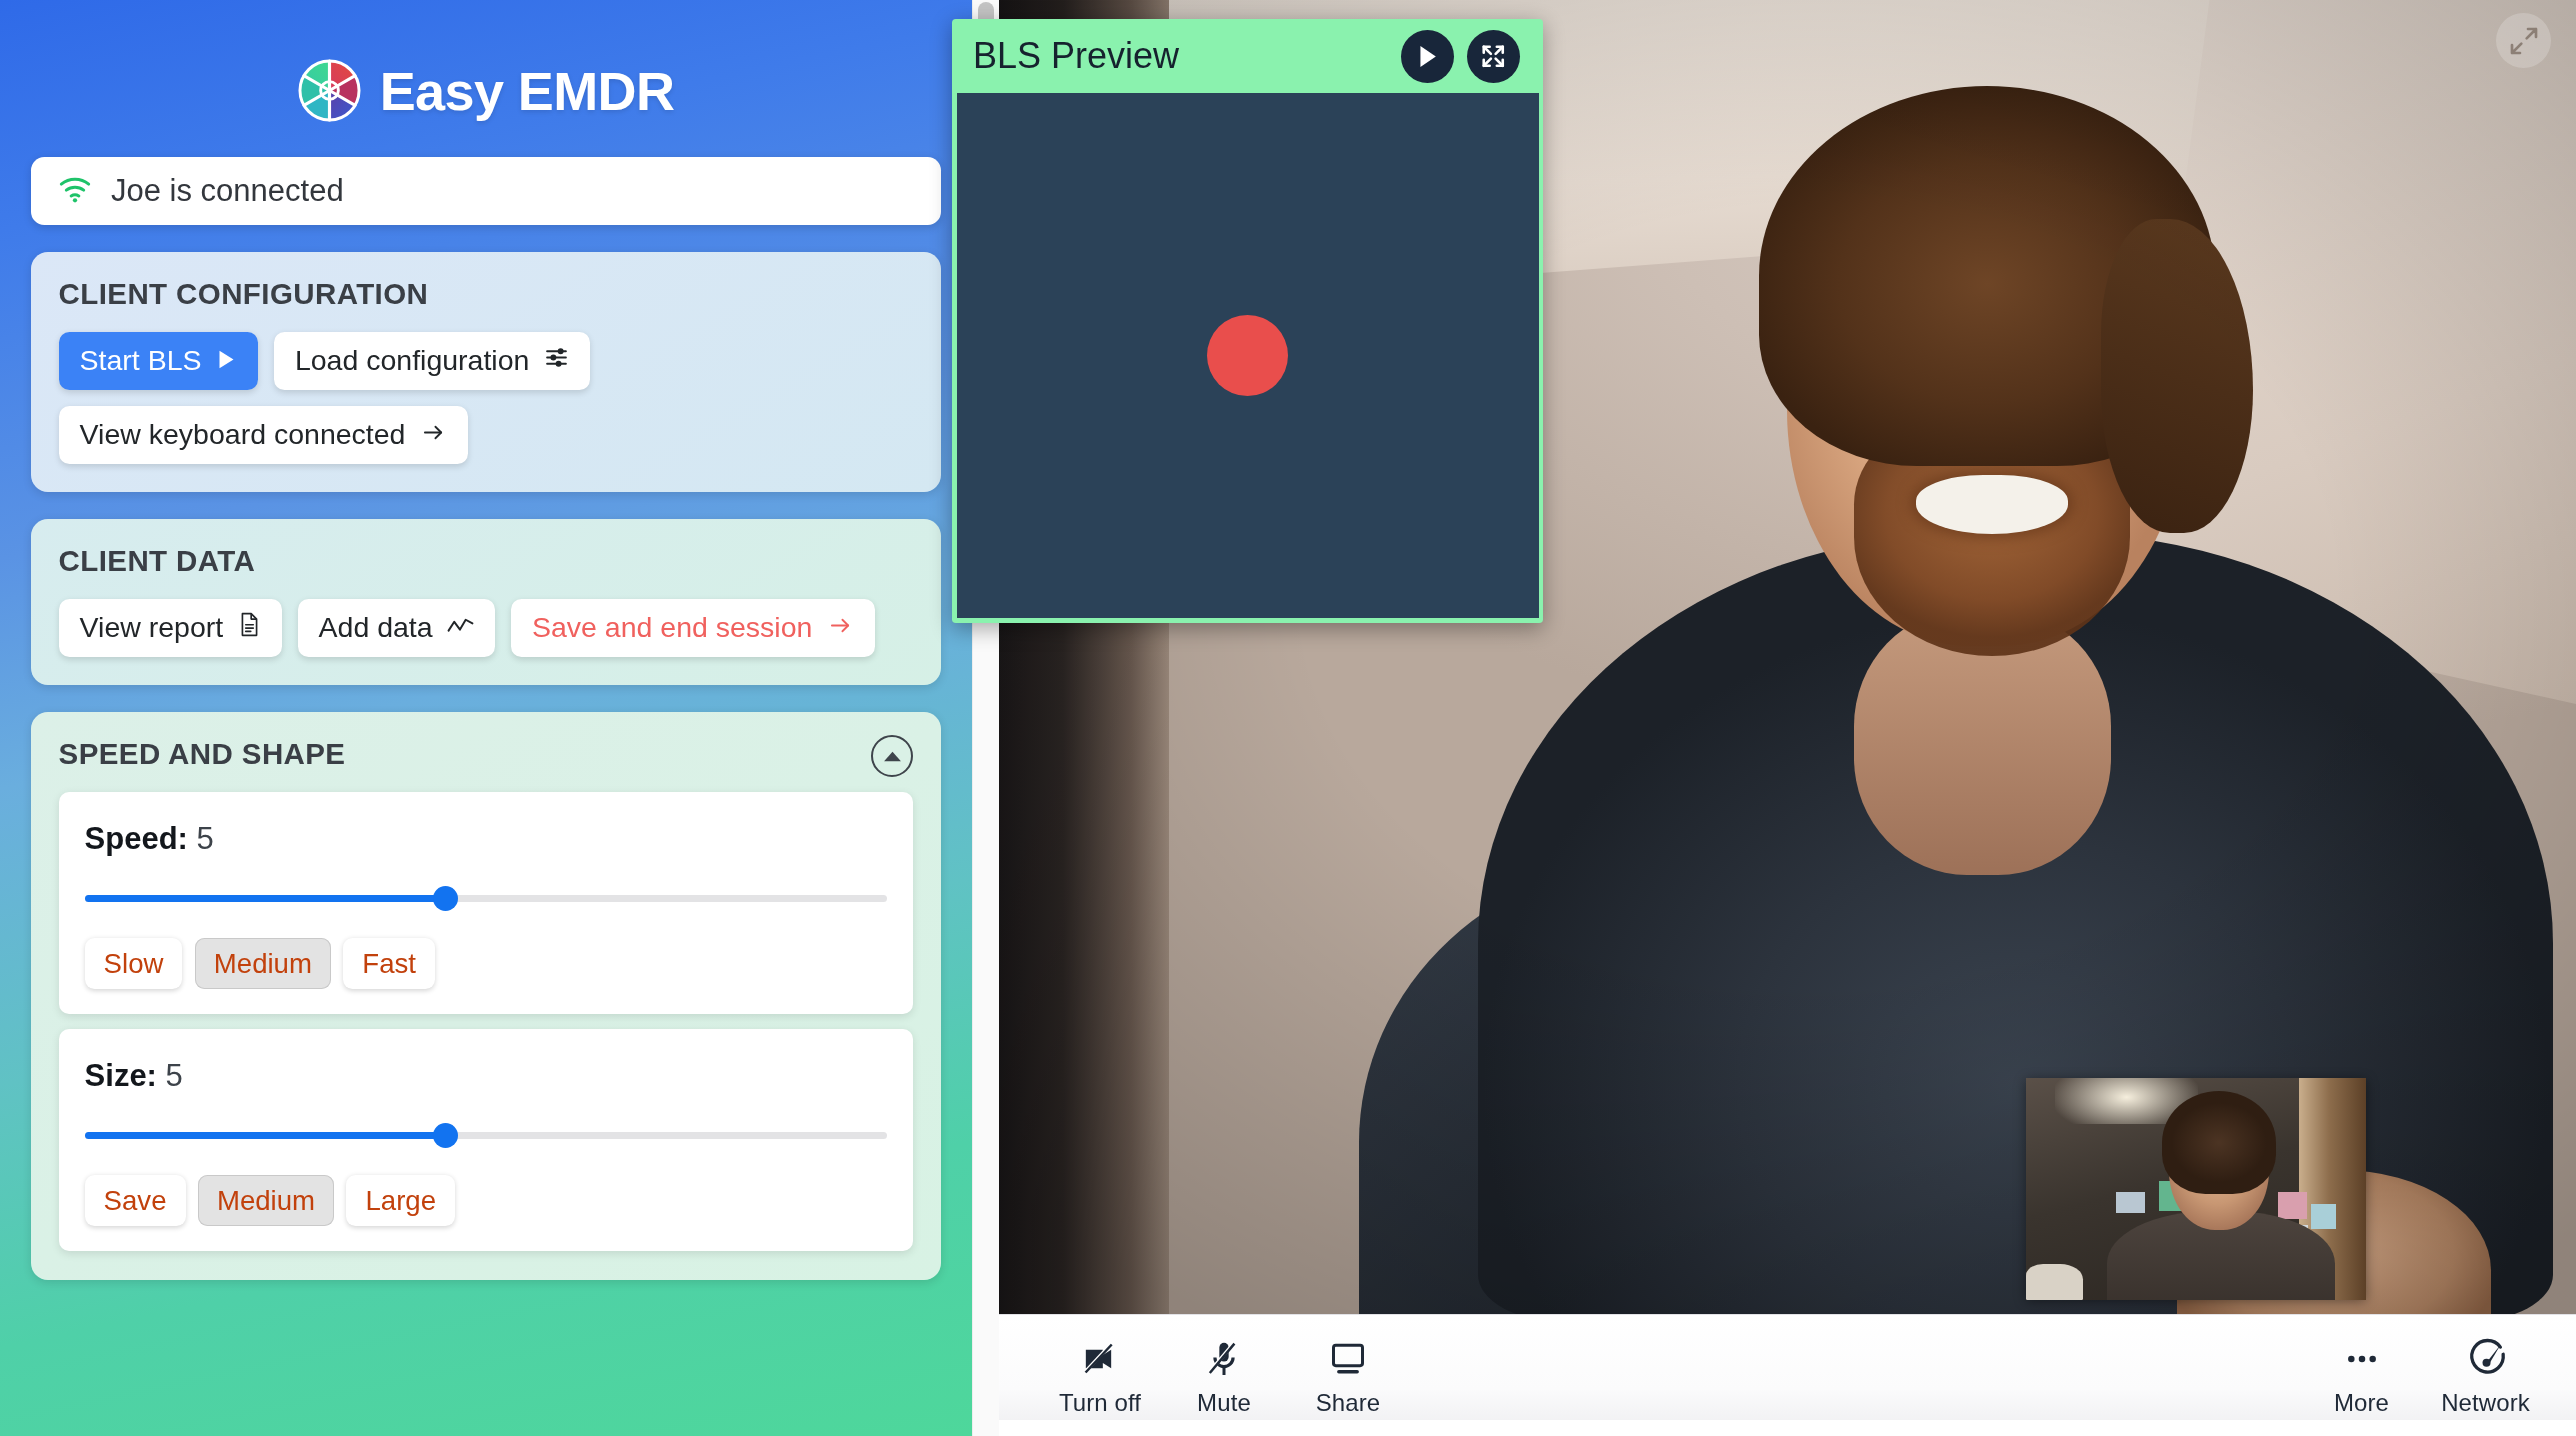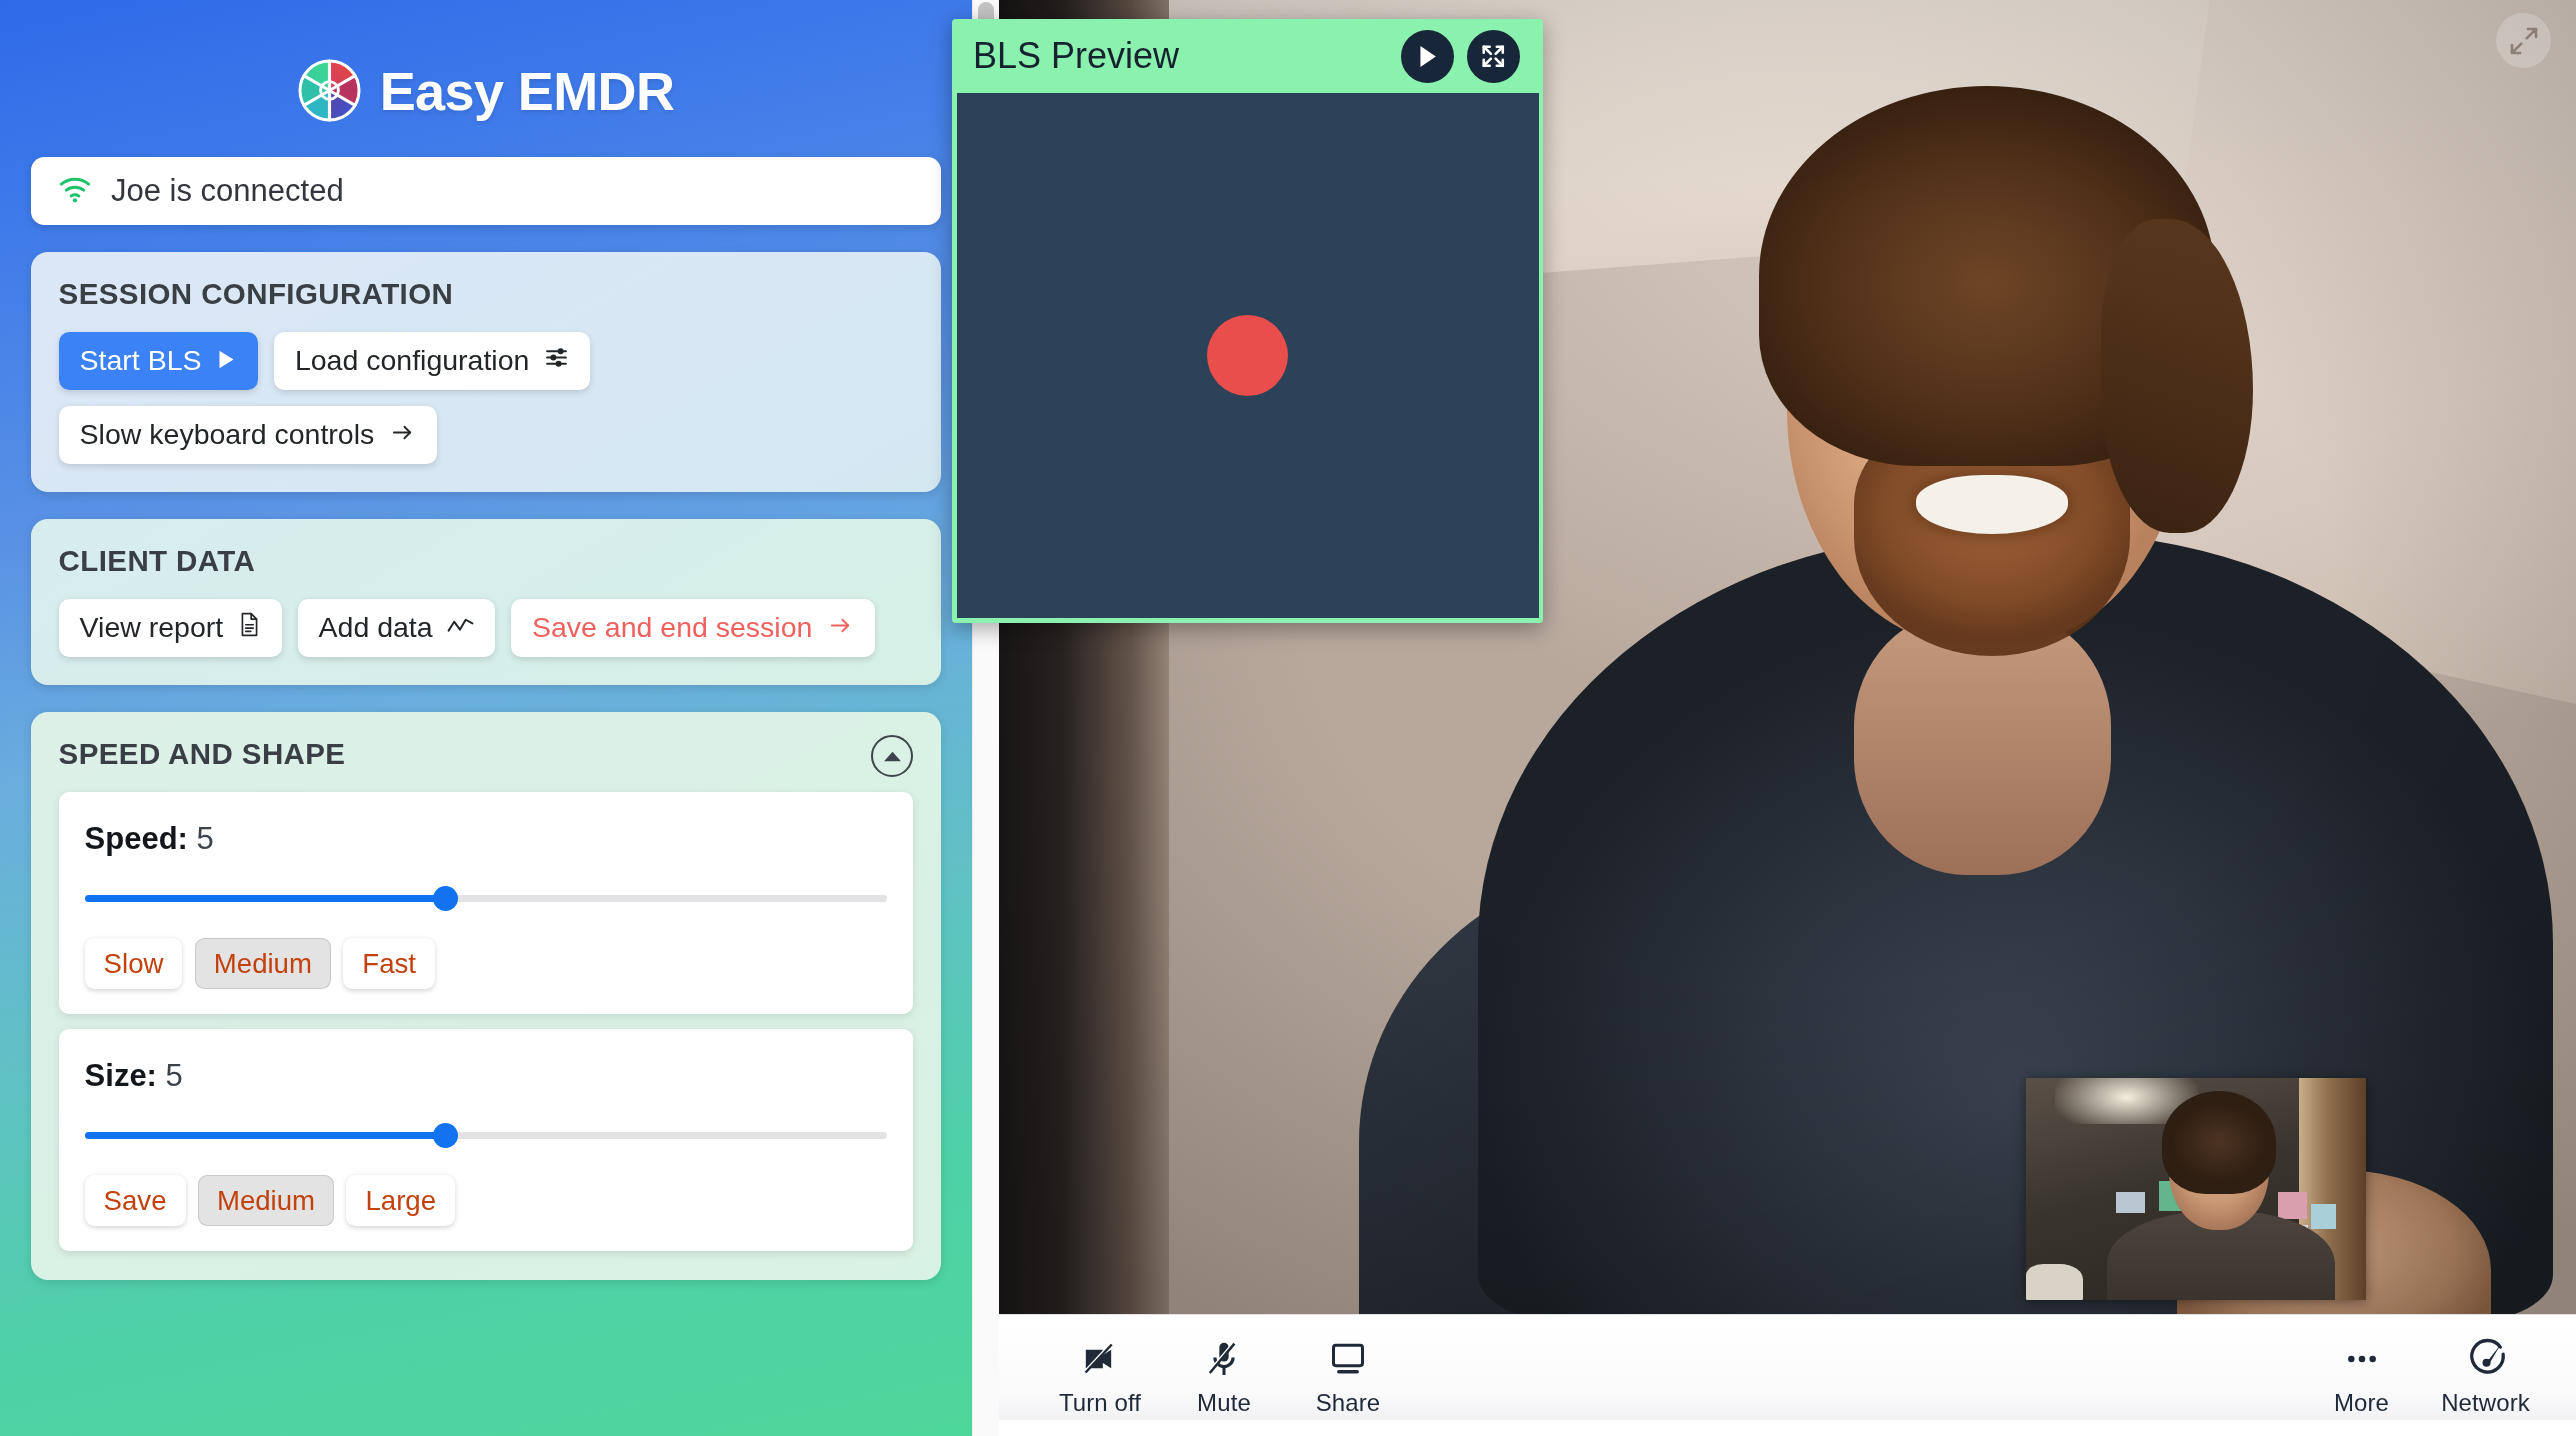--- a/index.html
+++ b/index.html
@@ -430,21 +430,21 @@
         <path d="M2.4 6.4a15 15 0 0 1 19.2 0"></path>
         <path d="M5.9 10.6a10 10 0 0 1 12.2 0"></path>
         <path d="M9.3 14.7a5 5 0 0 1 5.4 0"></path>
         <circle cx="12" cy="17.8" r="1.5" fill="#1fc36a" stroke="none"></circle>
       </svg>
     </span>
     <span class="status-text">Joe is connected</span>
   </div>
 
   <div class="card card-1">
-    <div class="card-title">SESSION CONFIGURATION</div>
+    <div class="card-title">CLIENT CONFIGURATION</div>
     <div class="btn-row">
       <button class="btn btn-primary">
         <span>Start BLS</span>
         <span>
           <svg width="21" height="21" viewBox="0 0 12 12" fill="#ffffff">
                 <path d="M2 1 L10 6 L2 11 Z"></path>
               </svg>
         </span>
       </button>
       <button class="btn">
@@ -454,21 +454,21 @@
             <line x1="3" y1="6" x2="21" y2="6"></line>
                 <circle cx="16" cy="6" r="1.9" fill="#222629"></circle>
             <line x1="3" y1="12" x2="21" y2="12"></line>
                 <circle cx="9" cy="12" r="1.9" fill="#222629"></circle>
             <line x1="3" y1="18" x2="21" y2="18"></line>
                 <circle cx="14" cy="18" r="1.9" fill="#222629"></circle>
           </svg>
         </span>
       </button>
       <button class="btn">
-        <span>Slow keyboard controls</span>
+        <span>View keyboard connected</span>
         <span>
           <svg width="27" height="23" viewBox="0 0 24 24" fill="none" stroke="#222629" stroke-width="1.9" stroke-linecap="round" stroke-linejoin="round">
             <line x1="3" y1="12" x2="20" y2="12"></line>
                 <polyline points="14,6 20,12 14,18"></polyline>
           </svg>
         </span>
       </button>
     </div>
   </div>
 

